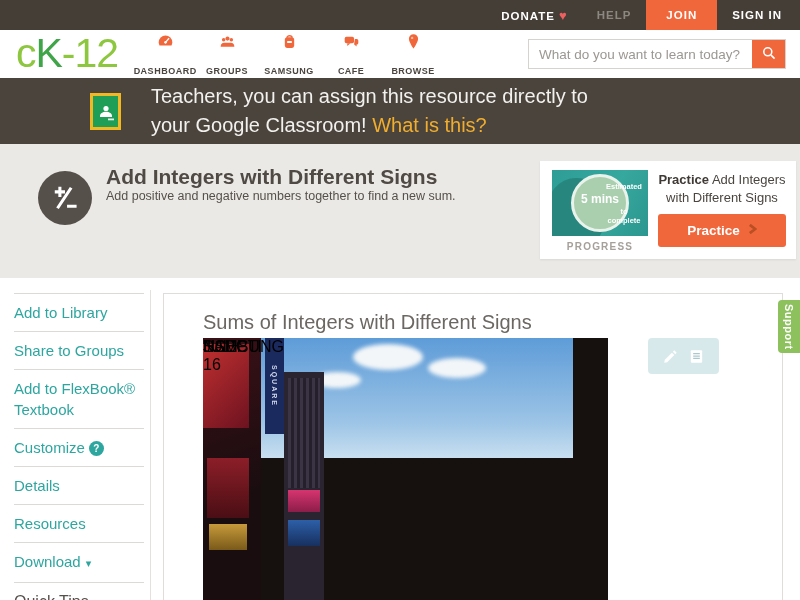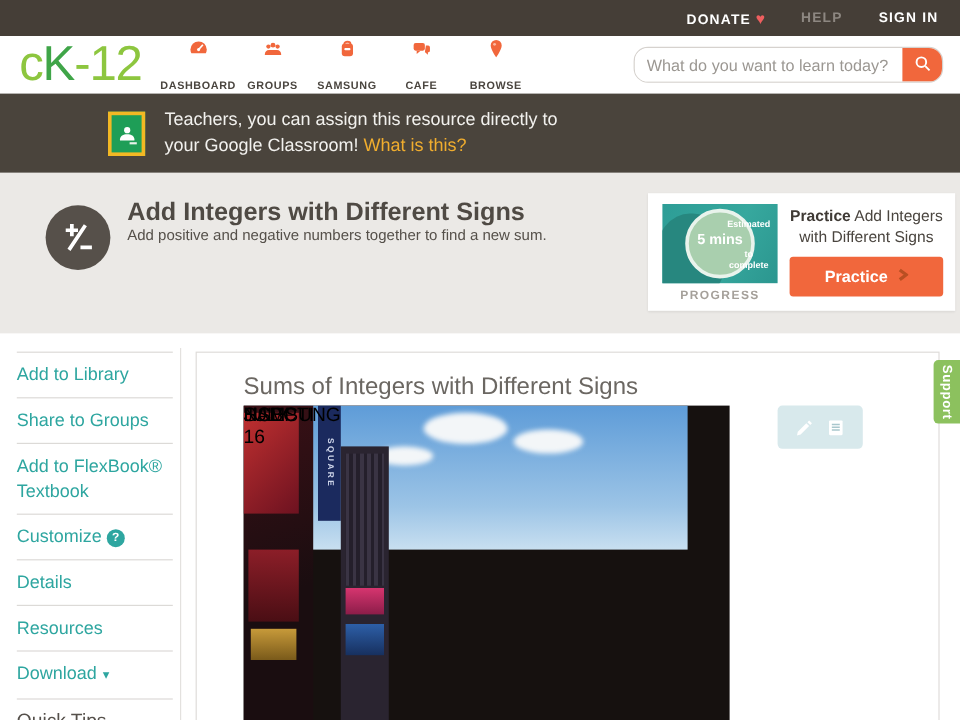--- a/index.html
+++ b/index.html
@@ -16,29 +16,29 @@
 
   
   .header { height:48px; background:#fff; display:flex; align-items:center; padding:0 14px 0 16px; }
   .logo { font-size:41px; letter-spacing:-1px; line-height:1; margin-top:-2px; cursor:pointer; }
   .logo .lg1, .logo .lg3 { color:#8dc63f; }
   .logo .lg2 { color:#3fa548; }
   .mainnav { display:flex; margin-left:16px; }
   .nav-item { width:62px; display:flex; flex-direction:column; align-items:center; cursor:pointer; }
   .nav-item svg { width:17px; height:17px; }
   .nav-item .nav-label { font-size:9px; font-weight:bold; color:#4a453f; letter-spacing:.5px; margin-top:12px; }
-  .searchbox { margin-left:auto; display:flex; width:258px; height:30px; border:1px solid #d6d2ce; border-radius:12px; overflow:hidden; background:#fff; }
+  .searchbox { margin-left:auto; display:flex; width:258px; height:30px; border:1px solid #d6d2ce; border-radius:0; overflow:hidden; background:#fff; }
   .searchbox input { flex:1; border:none; outline:none; padding:0 10px; font-size:13.5px; color:#555; font-family:"Liberation Sans",sans-serif; }
   .searchbox input::placeholder { color:#9b9792; }
   .search-btn { width:33px; background:#f1673c; border:none; display:flex; align-items:center; justify-content:center; cursor:pointer; }
 
   
   .gbanner { height:66px; background:#4a443c; display:flex; align-items:center; padding:0 22px 0 90px; }
   .gc-icon { width:31px; height:37px; background:#1e9e57; border:3px solid #f2b824; display:flex; align-items:center; justify-content:center; flex:none; }
-  .gb-text { margin-left:16px; color:#f2f1ee; font-size:15px; line-height:1.45; }
+  .gb-text { margin-left:30px; color:#f2f1ee; font-size:20px; line-height:1.45; }
   .gb-link { color:#f0ad2e; cursor:pointer; }
   .gb-btn { margin-left:auto; width:192px; height:38px; background:#1fa463; border:none; border-radius:3px; color:#fff; font-weight:bold; font-size:14px; cursor:pointer; font-family:"Liberation Sans",sans-serif; }
 
   
   .lesson { height:134px; background:#ebe9e6; position:relative; }
   .lesson-circle { position:absolute; left:38px; top:27px; width:54px; height:54px; border-radius:50%; background:#56504a; display:flex; align-items:center; justify-content:center; }
   .lesson-titles { position:absolute; left:106px; top:21px; }
   .lesson-title { font-size:21px; font-weight:bold; color:#4f4a44; }
   .lesson-sub { font-size:12.5px; color:#55504a; margin-top:0; }
 
@@ -140,20 +140,21 @@
   .p1 { left:158px; top:212px; } .p1 .pb { background:repeating-linear-gradient(#e8e6e0 0 3px,#3a5e8c 3px 6px); }
   .p2 { left:128px; top:208px; } .p2 .pb { background:#3f4f32; }
   .p3 { left:196px; top:216px; } .p3 .pb { background:#6b5d52; }
 </style>
 </head>
 <body>
 
 <div class="topbar">
   <span class="tb-item"><span>DONATE</span><span class="heart">♥</span></span>
   <span class="tb-item tb-help">HELP</span>
+  <span class="tb-item tb-join">JOIN</span>
   <span class="tb-item tb-signin">SIGN IN</span>
 </div>
 
 <div class="header">
   <div class="logo">
     <span class="lg1">c</span><span class="lg2">K</span><span class="lg3">-12</span>
   </div>
   <div class="mainnav">
     <div class="nav-item">
       <span><svg width="17" height="17" viewBox="0 0 20 20" fill="#f1673c">

